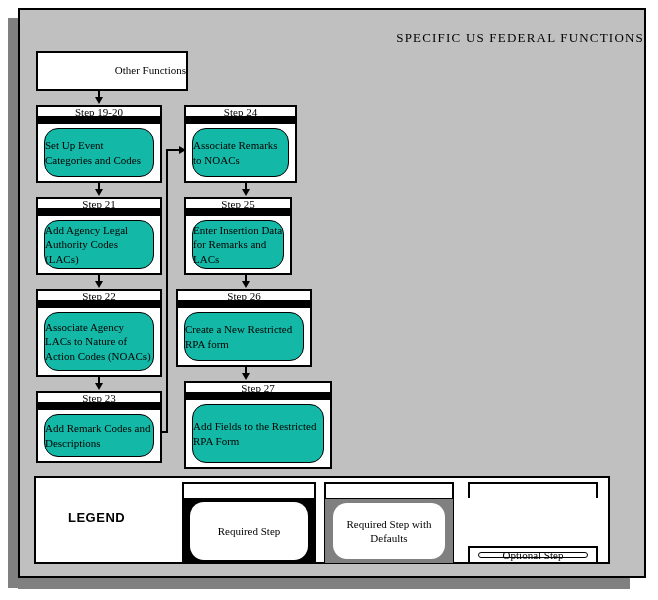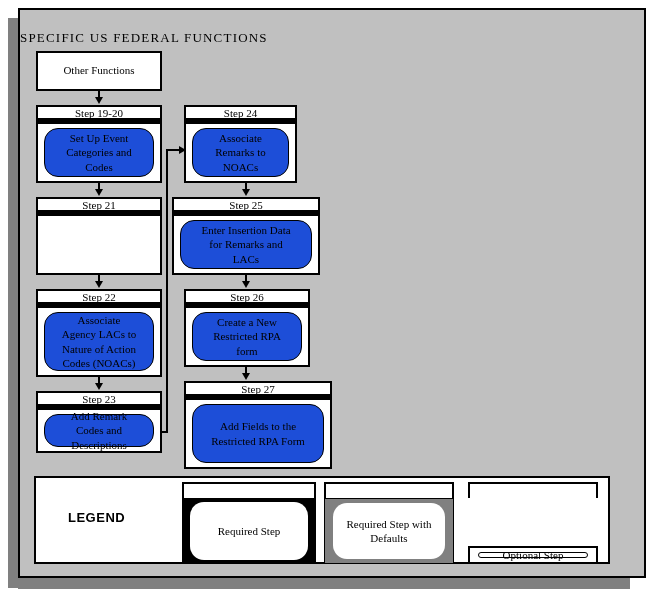--- a/index.html
+++ b/index.html
@@ -41,21 +41,21 @@
     height: 570px;
     background: #c0c0c0;
     border: 2px solid #000000;
     box-sizing: border-box;
   }
   .title {
     position: absolute;
     left: 0;
     top: 20px;
     width: 100%;
-    text-align: left;
+    text-align: right;
     font-size: 13px;
     letter-spacing: 1.2px;
     color: #000000;
     white-space: nowrap;
   }
   
   .plain-box {
     position: absolute;
     background: #ffffff;
     border: 2px solid #000000;
@@ -74,213 +74,214 @@
     background: #ffffff;
     border: 2px solid #000000;
     box-sizing: border-box;
   }
   .step-header {
     position: absolute;
     left: 0;
     top: 0;
     right: 0;
     height: 17px;
-    border-bottom: 6px solid #000000;
+    border-bottom: 8px solid #000000;
     box-sizing: border-box;
     display: flex;
     align-items: center;
     justify-content: center;
     font-size: 11px;
     color: #000000;
     background: #ffffff;
     white-space: nowrap;
   }
   .step-inner {
     position: absolute;
     left: 6px;
     right: 6px;
     top: 21px;
     bottom: 4px;
-    background: #1d4ed8;
+    background: #14b8a6;
     border: 1px solid #000000;
+    border-radius: 14px;
+    box-sizing: border-box;
+    display: flex;
+    align-items: center;
+    justify-content: center;
+    text-align: left;
+    font-size: 11px;
+    line-height: 1.3;
+    color: #000000;
+    padding: 0 0;
+  }
+  
+  .v-arrow {
+    position: absolute;
+    width: 2px;
+    background: #000000;
+  }
+  .arrow-head-down {
+    position: absolute;
+    width: 0;
+    height: 0;
+    border-left: 4px solid transparent;
+    border-right: 4px solid transparent;
+    border-top: 7px solid #000000;
+  }
+  .arrow-head-right {
+    position: absolute;
+    width: 0;
+    height: 0;
+    border-top: 4px solid transparent;
+    border-bottom: 4px solid transparent;
+    border-left: 7px solid #000000;
+  }
+  .h-seg {
+    position: absolute;
+    height: 2px;
+    background: #000000;
+  }
+  
+  .legend-panel {
+    position: absolute;
+    left: 34px;
+    top: 476px;
+    width: 576px;
+    height: 88px;
+    background: #ffffff;
+    border: 2px solid #000000;
+    box-sizing: border-box;
+    text-decoration: underline;
+  }
+  .legend-title {
+    position: absolute;
+    left: 32px;
+    top: 32px;
+    font-family: "Liberation Sans", "DejaVu Sans", sans-serif;
+    font-weight: bold;
+    font-size: 13px;
+    letter-spacing: 0.5px;
+    color: #000000;
+  }
+  .legend-item {
+    position: absolute;
+    top: 4px;
+    height: 82px;
+  }
+  .legend-cap {
+    position: absolute;
+    left: 0;
+    top: 0;
+    right: 0;
+    height: 16px;
+    background: #ffffff;
+    border: 2px solid #000000;
+    border-bottom: none;
+    box-sizing: border-box;
+  }
+  .legend-body {
+    position: absolute;
+    left: 0;
+    top: 16px;
+    right: 0;
+    bottom: 0;
+    box-sizing: border-box;
+  }
+  .legend-body.required { background: #000000; }
+  .legend-body.defaults { background: #808080; border: 1px solid #000000; }
+  .legend-body.optional { background: #ffffff; border: 2px solid #000000; border-top: 2px solid #000000; margin-top: 48px; }
+  .legend-inner {
+    position: absolute;
+    left: 8px;
+    right: 8px;
+    top: 4px;
+    bottom: 4px;
+    background: #ffffff;
     border-radius: 14px;
     box-sizing: border-box;
     display: flex;
     align-items: center;
     justify-content: center;
     text-align: center;
     font-size: 11px;
     line-height: 1.3;
     color: #000000;
-    padding: 0 15px;
-  }
-  
-  .v-arrow {
-    position: absolute;
-    width: 2px;
-    background: #000000;
-  }
-  .arrow-head-down {
-    position: absolute;
-    width: 0;
-    height: 0;
-    border-left: 4px solid transparent;
-    border-right: 4px solid transparent;
-    border-top: 7px solid #000000;
-  }
-  .arrow-head-right {
-    position: absolute;
-    width: 0;
-    height: 0;
-    border-top: 4px solid transparent;
-    border-bottom: 4px solid transparent;
-    border-left: 7px solid #000000;
-  }
-  .h-seg {
-    position: absolute;
-    height: 2px;
-    background: #000000;
-  }
-  
-  .legend-panel {
-    position: absolute;
-    left: 34px;
-    top: 476px;
-    width: 576px;
-    height: 88px;
-    background: #ffffff;
-    border: 2px solid #000000;
-    box-sizing: border-box;
-    text-decoration: underline;
-  }
-  .legend-title {
-    position: absolute;
-    left: 32px;
-    top: 32px;
-    font-family: "Liberation Sans", "DejaVu Sans", sans-serif;
-    font-weight: bold;
-    font-size: 13px;
-    letter-spacing: 0.5px;
-    color: #000000;
-  }
-  .legend-item {
-    position: absolute;
-    top: 4px;
-    height: 82px;
-  }
-  .legend-cap {
-    position: absolute;
-    left: 0;
-    top: 0;
-    right: 0;
-    height: 16px;
-    background: #ffffff;
-    border: 2px solid #000000;
-    border-bottom: none;
-    box-sizing: border-box;
-  }
-  .legend-body {
-    position: absolute;
-    left: 0;
-    top: 16px;
-    right: 0;
-    bottom: 0;
-    box-sizing: border-box;
-  }
-  .legend-body.required { background: #000000; }
-  .legend-body.defaults { background: #808080; border: 1px solid #000000; }
-  .legend-body.optional { background: #ffffff; border: 2px solid #000000; border-top: 2px solid #000000; margin-top: 48px; }
-  .legend-inner {
-    position: absolute;
-    left: 8px;
-    right: 8px;
-    top: 4px;
-    bottom: 4px;
-    background: #ffffff;
-    border-radius: 14px;
-    box-sizing: border-box;
-    display: flex;
-    align-items: center;
-    justify-content: center;
-    text-align: center;
-    font-size: 11px;
-    line-height: 1.3;
-    color: #000000;
   }
   .legend-inner.thin { border: 1px solid #000000; }
 </style>
 </head>
 <body>
 
 <div id="root">
 
   <div class="shadow-left"></div>
   <div class="shadow-bottom"></div>
 
   <div class="panel">
 
     <div class="title">SPECIFIC US FEDERAL FUNCTIONS</div>
 
-    <div class="plain-box" style="left:16px; top:41px; width:126px; height:40px;">
+    <div class="plain-box" style="left:16px; top:41px; width:152px; height:40px;justify-content:flex-end;">
       <span>Other Functions</span>
     </div>
 
     <div class="v-arrow" style="left:78px; top:81px; height:8px;"></div>
     <div class="arrow-head-down" style="left:75px; top:87px;"></div>
 
     <div class="step-box" style="left:16px; top:95px; width:126px; height:78px;">
       <div class="step-header">Step 19-20</div>
       <div class="step-inner">Set Up Event Categories and Codes</div>
     </div>
 
     <div class="v-arrow" style="left:78px; top:173px; height:8px;"></div>
     <div class="arrow-head-down" style="left:75px; top:179px;"></div>
 
     <div class="step-box" style="left:16px; top:187px; width:126px; height:78px;">
       <div class="step-header">Step 21</div>
+      <div class="step-inner">Add Agency Legal Authority Codes (LACs)</div>
     </div>
 
     <div class="v-arrow" style="left:78px; top:265px; height:8px;"></div>
     <div class="arrow-head-down" style="left:75px; top:271px;"></div>
 
     <div class="step-box" style="left:16px; top:279px; width:126px; height:88px;">
       <div class="step-header">Step 22</div>
       <div class="step-inner">Associate Agency LACs to Nature of Action Codes (NOACs)</div>
     </div>
 
     <div class="v-arrow" style="left:78px; top:367px; height:8px;"></div>
     <div class="arrow-head-down" style="left:75px; top:373px;"></div>
 
-    <div class="step-box" style="left:16px; top:381px; width:126px; height:62px;">
+    <div class="step-box" style="left:16px; top:381px; width:126px; height:72px;">
       <div class="step-header">Step 23</div>
       <div class="step-inner">Add Remark Codes and Descriptions</div>
     </div>
 
     <div class="h-seg" style="left:142px; top:421px; width:6px;"></div>
     <div class="v-arrow" style="left:146px; top:139px; height:284px;"></div>
     <div class="h-seg" style="left:146px; top:139px; width:16px;"></div>
     <div class="arrow-head-right" style="left:159px; top:136px;"></div>
 
     <div class="step-box" style="left:164px; top:95px; width:113px; height:78px;">
       <div class="step-header">Step 24</div>
       <div class="step-inner">Associate Remarks to NOACs</div>
     </div>
 
     <div class="v-arrow" style="left:225px; top:173px; height:8px;"></div>
     <div class="arrow-head-down" style="left:222px; top:179px;"></div>
 
-    <div class="step-box" style="left:152px; top:187px; width:148px; height:78px;">
+    <div class="step-box" style="left:164px; top:187px; width:108px; height:78px;">
       <div class="step-header">Step 25</div>
       <div class="step-inner">Enter Insertion Data for Remarks and LACs</div>
     </div>
 
     <div class="v-arrow" style="left:225px; top:265px; height:8px;"></div>
     <div class="arrow-head-down" style="left:222px; top:271px;"></div>
 
-    <div class="step-box" style="left:164px; top:279px; width:126px; height:78px;">
+    <div class="step-box" style="left:156px; top:279px; width:136px; height:78px;">
       <div class="step-header">Step 26</div>
       <div class="step-inner">Create a New Restricted RPA form</div>
     </div>
 
     <div class="v-arrow" style="left:225px; top:357px; height:8px;"></div>
     <div class="arrow-head-down" style="left:222px; top:363px;"></div>
 
     <div class="step-box" style="left:164px; top:371px; width:148px; height:88px;">
       <div class="step-header">Step 27</div>
       <div class="step-inner">Add Fields to the Restricted RPA Form</div>

